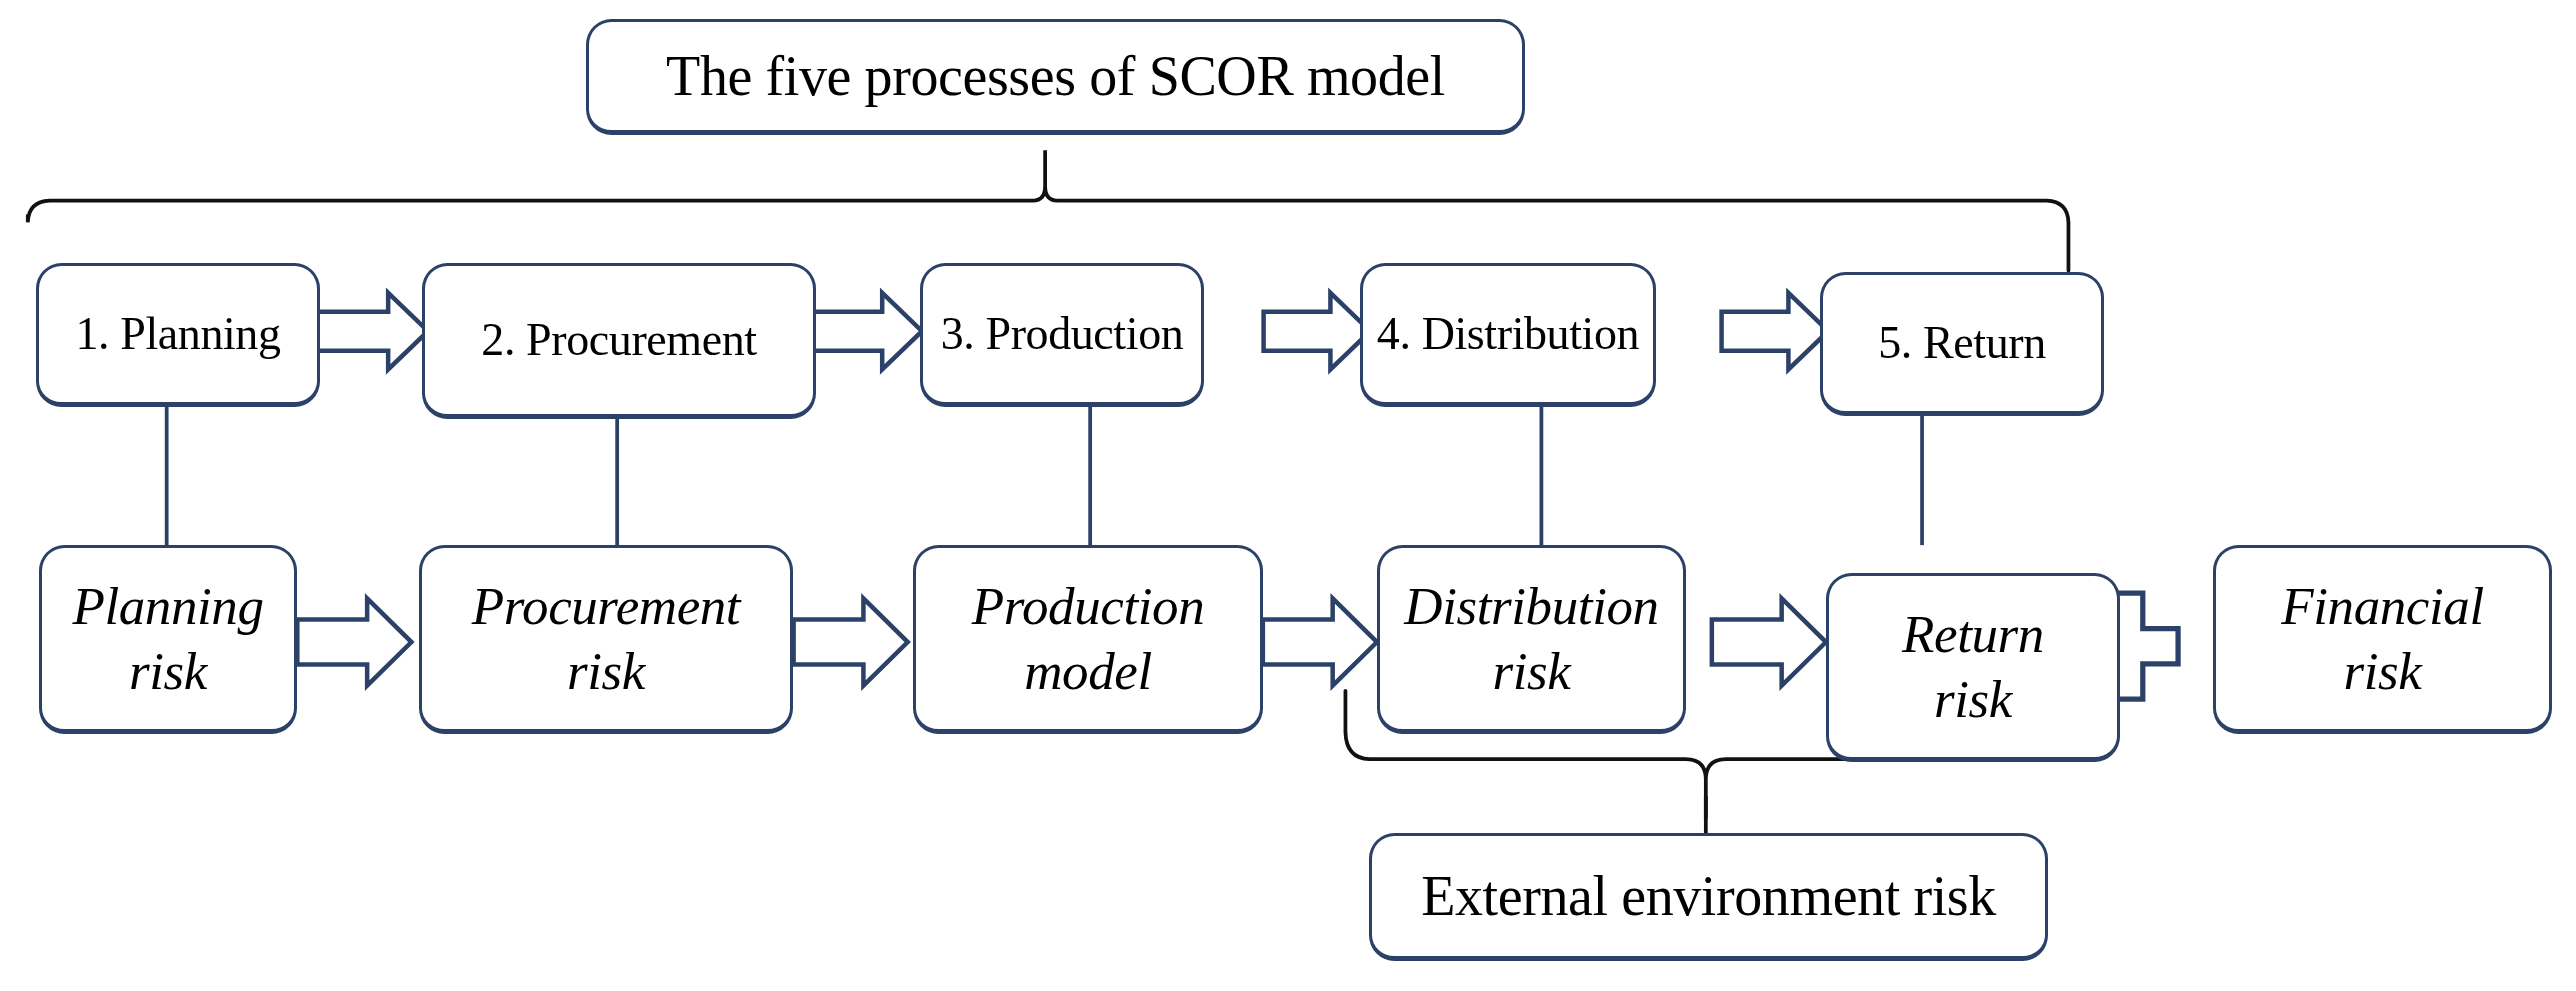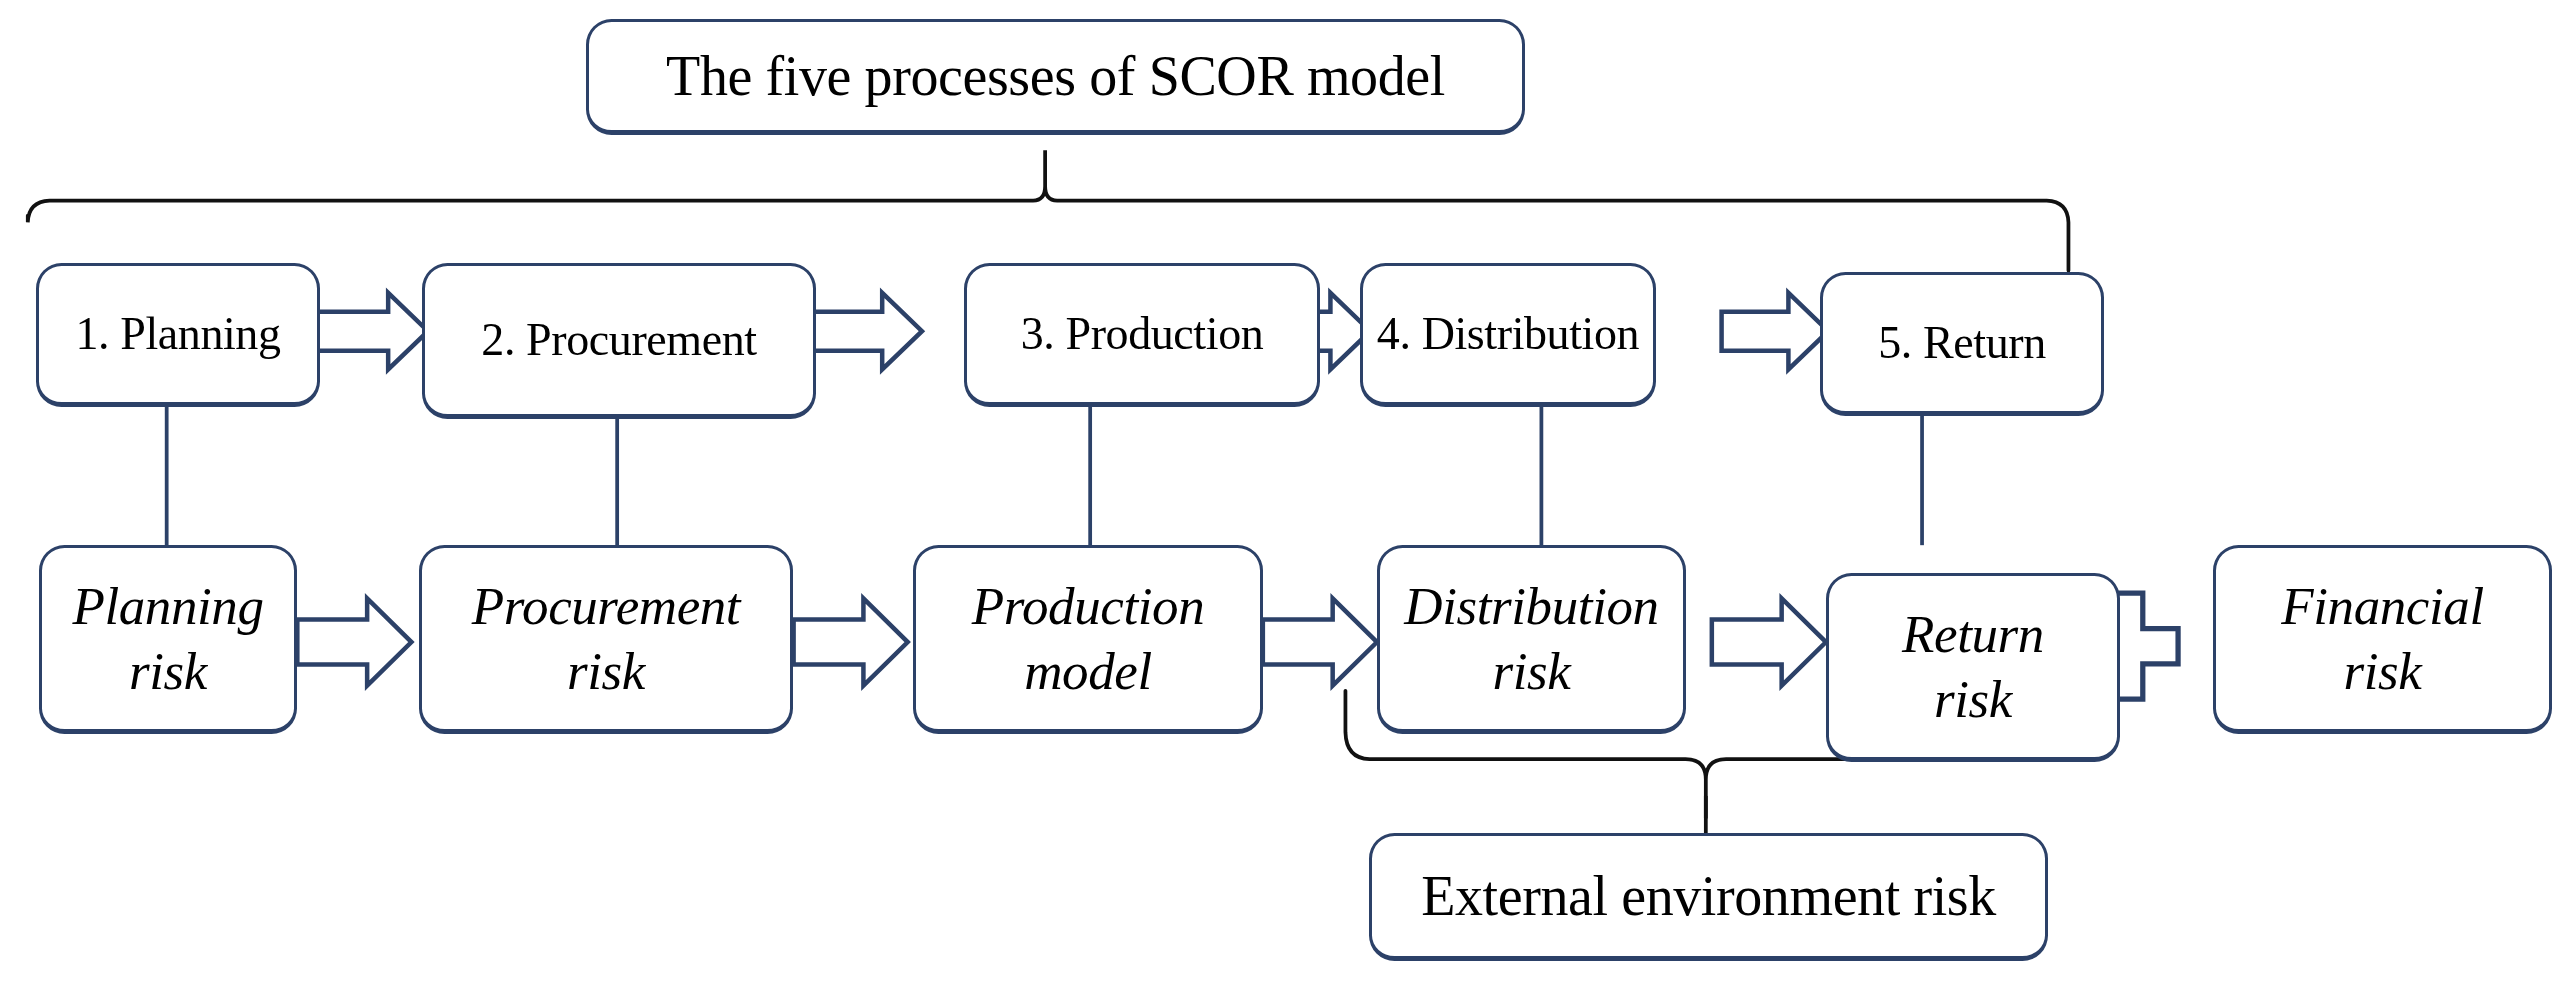--- a/index.html
+++ b/index.html
@@ -138,21 +138,21 @@
   </div>
 
   <div class="box box-process" style="left:36px; top:263px; width:284px; height:144px;">
     <span class="txt">1. Planning</span>
   </div>
 
   <div class="box box-process" style="left:422px; top:263px; width:394px; height:156px;">
     <span class="txt">2. Procurement</span>
   </div>
 
-  <div class="box box-process" style="left:964px; top:263px; width:356px; height:144px;">
+  <div class="box box-process" style="left:920px; top:263px; width:284px; height:144px;">
     <span class="txt">3. Production</span>
   </div>
 
   <div class="box box-process" style="left:1360px; top:263px; width:296px; height:144px;">
     <span class="txt">4. Distribution</span>
   </div>
 
   <div class="box box-process" style="left:1820px; top:272px; width:284px; height:144px;">
     <span class="txt">5. Return</span>
   </div>

